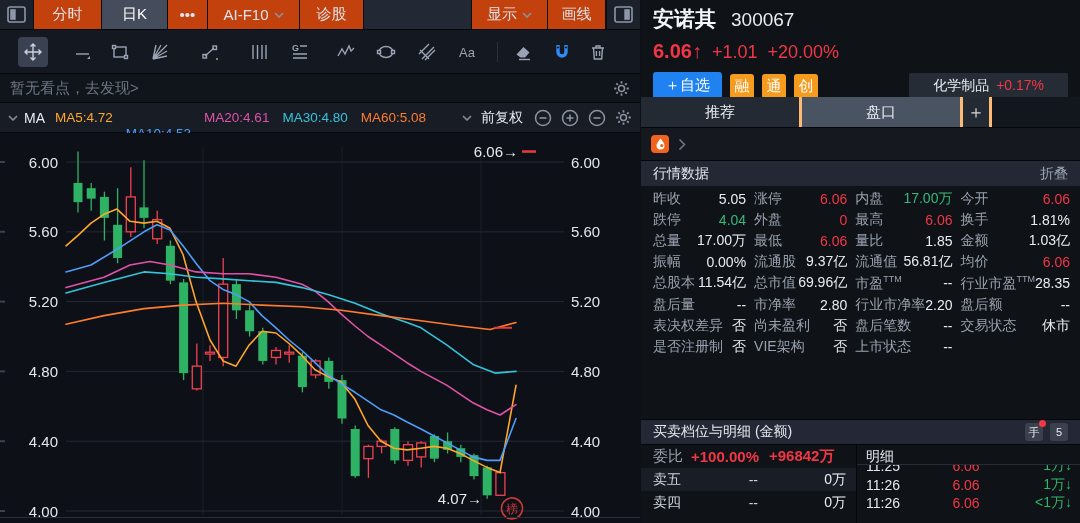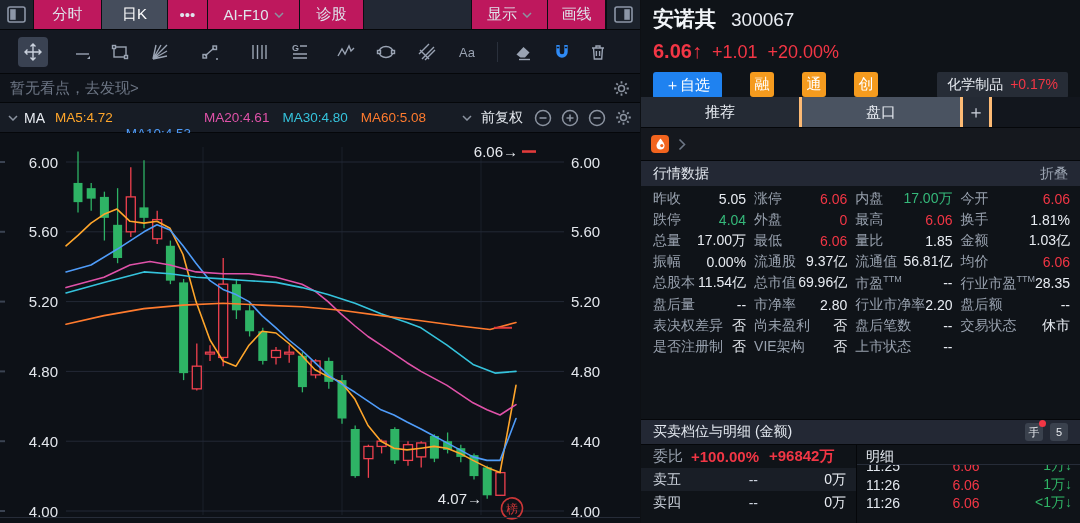--- a/index.html
+++ b/index.html
@@ -3,21 +3,21 @@
 <meta charset="utf-8">
 <style>
   html,body{margin:0;padding:0;background:#05070a;}
   *{box-sizing:border-box;font-family:"Liberation Sans","DejaVu Sans",sans-serif;}
   #app{position:relative;width:1080px;height:523px;background:#0d1014;overflow:hidden;color:#e6eaf0;}
   
   #left{position:absolute;left:0;top:0;width:640px;height:523px;border-right:1px solid #000;}
   #toolbar{position:absolute;left:0;top:0;width:640px;height:30px;background:#1c222c;display:flex;align-items:stretch;border-bottom:1px solid #05070a;}
   .tb-toggle{width:34px;display:flex;align-items:center;justify-content:center;border-right:1px solid #0b0e13;cursor:pointer;}
   .tb-toggle.last{border-left:1px solid #0b0e13;border-right:none;}
-  .tb-item{display:flex;align-items:center;justify-content:center;gap:5px;font-size:15px;color:#dfe4ec;background:#be185d;border-right:1px solid #0b0e13;cursor:pointer;}
+  .tb-item{display:flex;align-items:center;justify-content:center;gap:5px;font-size:15px;color:#dfe4ec;background:#c2410c;border-right:1px solid #0b0e13;cursor:pointer;}
   .tb-item.sel{background:#454d5c;color:#fff;}
   .tb-item.spacer{flex:1;background:#222834;cursor:default;}
   #drawbar{position:absolute;left:0;top:30px;width:640px;height:44px;background:#141821;border-bottom:1px solid #05070a;}
   .tool{position:absolute;top:7px;width:30px;height:30px;display:flex;align-items:center;justify-content:center;border-radius:4px;cursor:pointer;}
   .tool.sel{background:#3a4252;}
   .tool svg{stroke:#9aa3b3;fill:none;stroke-width:1.4;}
   .tool.sel svg{stroke:#cad1dd;}
   .toolsep{position:absolute;top:12px;width:1px;height:20px;background:#2a303c;}
   #hintbar{position:absolute;left:0;top:74px;width:640px;height:29px;background:#10141b;display:flex;align-items:center;padding:0 10px;border-bottom:1px solid #05070a;}
   #hintbar .hint{color:#6d7685;font-size:15px;flex:1;}
@@ -30,24 +30,24 @@
   #chart{position:absolute;left:0;top:133px;}
   
   #right{position:absolute;left:641px;top:0;width:439px;height:523px;background:#0f1318;}
   #stk-head{position:absolute;left:0;top:0;width:439px;height:97px;padding:5px 12px 0 12px;}
   #stk-name{display:flex;align-items:baseline;gap:15px;}
   #stk-name .nm{font-size:21px;font-weight:bold;color:#f2f5f9;}
   #stk-name .cd{font-size:19px;color:#e8ecf2;}
   #stk-price{margin-top:7px;display:flex;align-items:baseline;gap:10px;color:#f23645;}
   #stk-price .px{font-size:20px;font-weight:bold;}
   #stk-price .chg{font-size:18px;}
-  #stk-btns{margin-top:9px;display:flex;align-items:flex-start;gap:20px;}
+  #stk-btns{margin-top:9px;display:flex;align-items:flex-end;}
   .btn-watch{background:#1f82f0;color:#fff;font-size:15px;border-radius:3px;padding:4px 12px;cursor:pointer;}
   .badge{background:#f59b1e;color:#fff;font-size:15px;border-radius:3px;width:24px;height:25px;display:flex;align-items:center;justify-content:center;margin-left:8px;cursor:pointer;}
-  .industry{margin-left:auto;background:#262c36;border-radius:2px;padding:4px 10px;font-size:14px;display:flex;gap:7px;cursor:pointer;}
+  .industry{margin-left:auto;background:#262c36;border-radius:2px;padding:4px 24px;font-size:14px;display:flex;gap:7px;cursor:pointer;}
   .industry .iname{color:#e8ecf2;}
   .industry .ichg{color:#f23645;}
   #tabs{position:absolute;left:0;top:97px;width:439px;height:31px;display:flex;background:#12161d;border-bottom:1px solid #05070a;}
   .ptab{width:161px;display:flex;align-items:center;justify-content:center;font-size:15px;color:#e6eaf0;background:#242a34;border-right:3px solid #fdba74;cursor:pointer;}
   .ptab.sel{background:#4a5361;}
   .ptab.add{width:29px;font-size:18px;color:#cdd3dd;}
   #analysis{position:absolute;left:0;top:128px;width:439px;height:33px;background:#15181e;display:flex;align-items:center;gap:9px;padding:0 10px;border-bottom:1px solid #05070a;cursor:pointer;}
   #analysis .atxt{font-size:15px;color:#eef1f5;flex:1;white-space:nowrap;overflow:hidden;}
   .aicon{width:18px;height:18px;background:#f2641e;border-radius:4px;display:flex;align-items:center;justify-content:center;flex:none;}
   .sechead{position:absolute;left:0;width:439px;height:25px;background:#232834;display:flex;align-items:center;padding:12px 12px;font-size:14px;color:#e3e8ef;}

